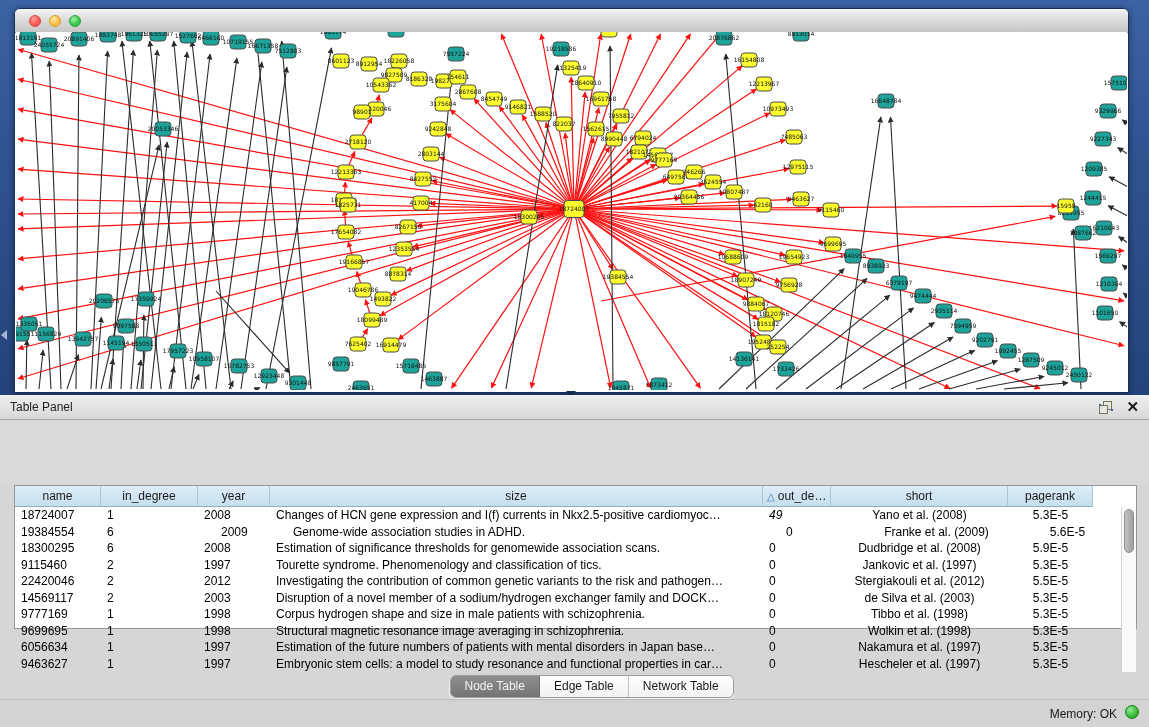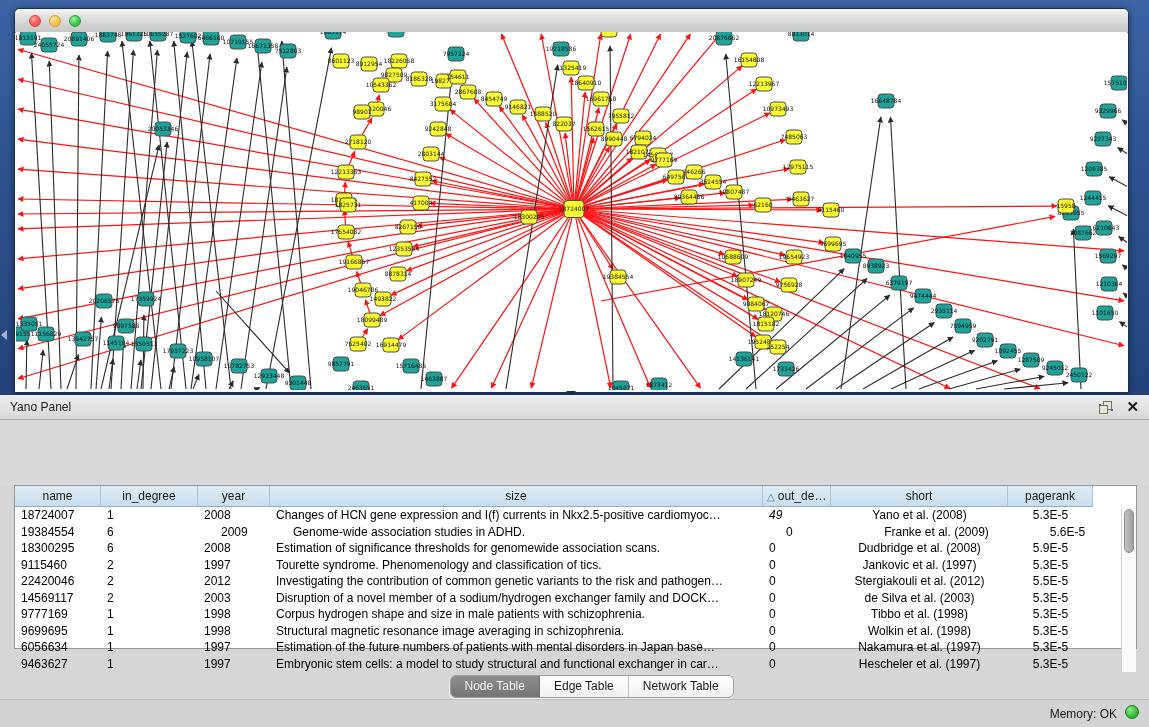--- a/index.html
+++ b/index.html
@@ -28,21 +28,21 @@
     background:linear-gradient(180deg,#EFEFEF,#D8D8D8);border-bottom:1px solid #A6A6A6;box-sizing:border-box;}
   .panel-title{position:absolute;left:10px;top:5px;font-size:12px;color:#222;}
   .float-icon{position:absolute;right:36px;top:6px;width:14px;height:13px;}
   .float-icon .sq{position:absolute;width:7px;height:7px;border:1px solid #76764F;background:transparent;}
   .float-icon .sq.b{left:4px;top:0;}
   .float-icon .sq.f{left:0;top:4px;background:#E6E6E6;}
   .float-icon .dot{position:absolute;width:2px;height:2px;background:#3B62A0;}
   .close-x{position:absolute;right:10px;top:3px;font-size:15px;font-weight:bold;color:#1c1c1c;line-height:18px;}
   .toolbar{position:absolute;left:0;top:420px;width:1149px;height:65px;background:#D9D9D9;}
   
-  .table-outer{position:absolute;left:14px;top:485px;width:1123px;height:164px;background:#fff;
+  .table-outer{position:absolute;left:14px;top:485px;width:1123px;height:144px;background:#fff;
     border:1px solid #979797;box-sizing:border-box;}
   .thead{position:absolute;left:0;top:0;height:21px;display:flex;}
   .th{box-sizing:border-box;height:21px;line-height:20px;font-size:12px;color:#1a1a1a;text-align:center;
     background:linear-gradient(180deg,#DCEDf7,#C7DEEC);border-right:1px solid #A9C6D8;border-bottom:1px solid #8FAFC4;
     overflow:hidden;white-space:nowrap;}
   .th.sorted{text-align:left;padding-left:4px;}
   .sort-tri{color:#3A7AB8;font-size:10px;margin-right:3px;}
   .tbody{position:absolute;left:0;top:21px;right:15px;height:165px;overflow:hidden;}
   .tr{display:flex;height:16.5px;line-height:16.5px;font-size:12px;color:#000;}
   .td{box-sizing:border-box;overflow:hidden;white-space:nowrap;padding:0 2px;}
@@ -783,21 +783,21 @@
               <text x="1065" y="207" text-anchor="middle" font-size="6" fill="#111" font-family="DejaVu Sans, sans-serif">15958</text>
             </g>
           </svg>
       </div>
     </div>
     <div class="west-arrow"></div>
     <div class="splitter-handle"></div>
   </div>
 
   <div class="panel-header">
-    <div class="panel-title">Yano Panel</div>
+    <div class="panel-title">Table Panel</div>
     <div class="float-icon">
       <span class="sq b"></span>
         <span class="sq f"></span>
       <span class="dot" style="left:0;top:3px;"></span>
         <span class="dot" style="right:0;bottom:3px;"></span>
     </div>
     <div class="close-x">✕</div>
   </div>
 
   <div class="toolbar">
@@ -901,21 +901,21 @@
           <div class="td l" style="width: 72px;">1997</div>
           <div class="td l" style="width: 493px;">Estimation of the future numbers of patients with mental disorders in Japan base…</div>
           <div class="td l" style="width: 68px;">0</div>
           <div class="td c" style="width: 177px;">Nakamura et al. (1997)</div>
           <div class="td c" style="width: 85px;">5.3E-5</div>
         </div>
         <div class="tr">
           <div class="td l" style="width: 86px;">9463627</div>
           <div class="td l" style="width: 97px;">1</div>
           <div class="td l" style="width: 72px;">1997</div>
-          <div class="td l" style="width: 493px;">Embryonic stem cells: a model to study structural and functional exchanger in car…</div>
+          <div class="td l" style="width: 493px;">Embryonic stem cells: a model to study resonance and functional properties in car…</div>
           <div class="td l" style="width: 68px;">0</div>
           <div class="td c" style="width: 177px;">Hescheler et al. (1997)</div>
           <div class="td c" style="width: 85px;">5.3E-5</div>
         </div>
       </div>
     <div class="vscroll">
         <div class="vthumb"></div>
       </div>
   </div>
 

